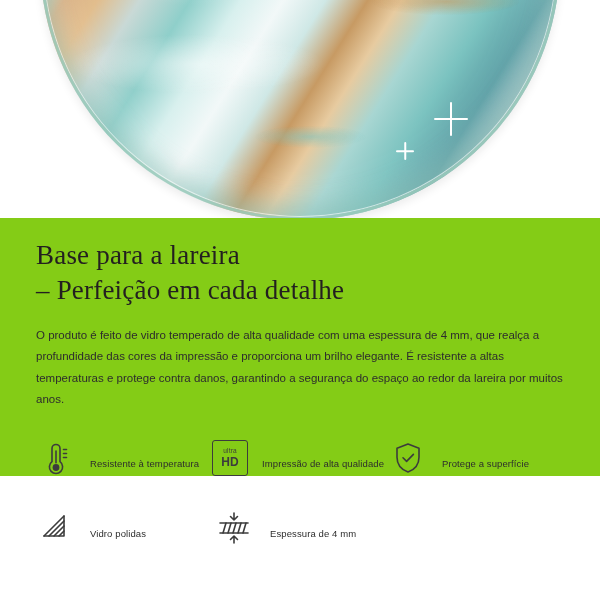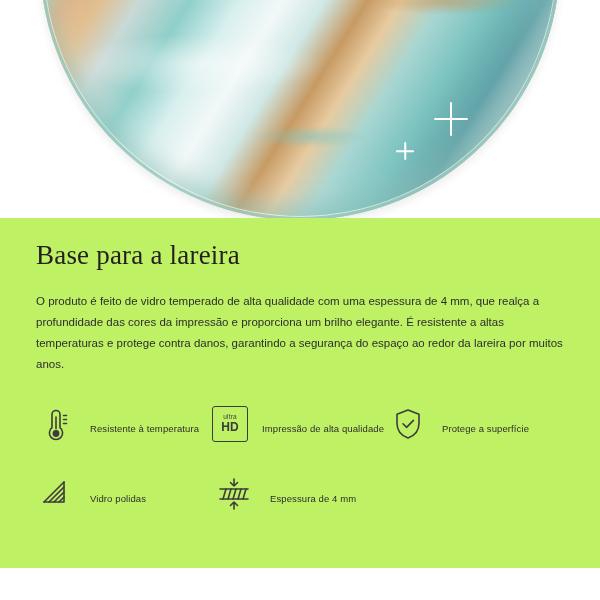--- a/index.html
+++ b/index.html
@@ -9,22 +9,22 @@
   body {
     width: 600px;
     height: 600px;
     background: #ffffff;
     font-family: "Liberation Sans", sans-serif;
     overflow: hidden;
   }
   .page {
     position: relative;
     width: 600px;
-    height: 568px;
-    background: #bef264;
+    height: 476px;
+    background: #84cc16;
   }
 
   
   .hero {
     position: relative;
     width: 600px;
     height: 218px;
     overflow: hidden;
     background: #ffffff;
   }
@@ -227,20 +227,21 @@
       <div class="disc-edge"></div>
       <div class="disc-shine"></div>
       <div class="disc-shine2"></div>
     </div>
   </div>
 
   <div class="content">
 
     <h1 class="headline">
       <span class="l1">Base para a lareira</span>
+      <span class="l2">– Perfeição em cada detalhe</span>
     </h1>
 
     <p class="body-copy">O produto é feito de vidro temperado de alta qualidade com uma espessura de 4 mm, que realça a profundidade das cores da impressão e proporciona um brilho elegante. É resistente a altas temperaturas e protege contra danos, garantindo a segurança do espaço ao redor da lareira por muitos anos.</p>
 
     <div class="features">
 
       <div class="feature">
         <div class="feature-icon">
           <svg width="40" height="42" viewBox="0 0 40 42">
             <path class="ico-stroke" d="M20 7.5a4 4 0 0 1 4 4v13.2a6.6 6.6 0 1 1-8 0V11.5a4 4 0 0 1 4-4z"></path>

